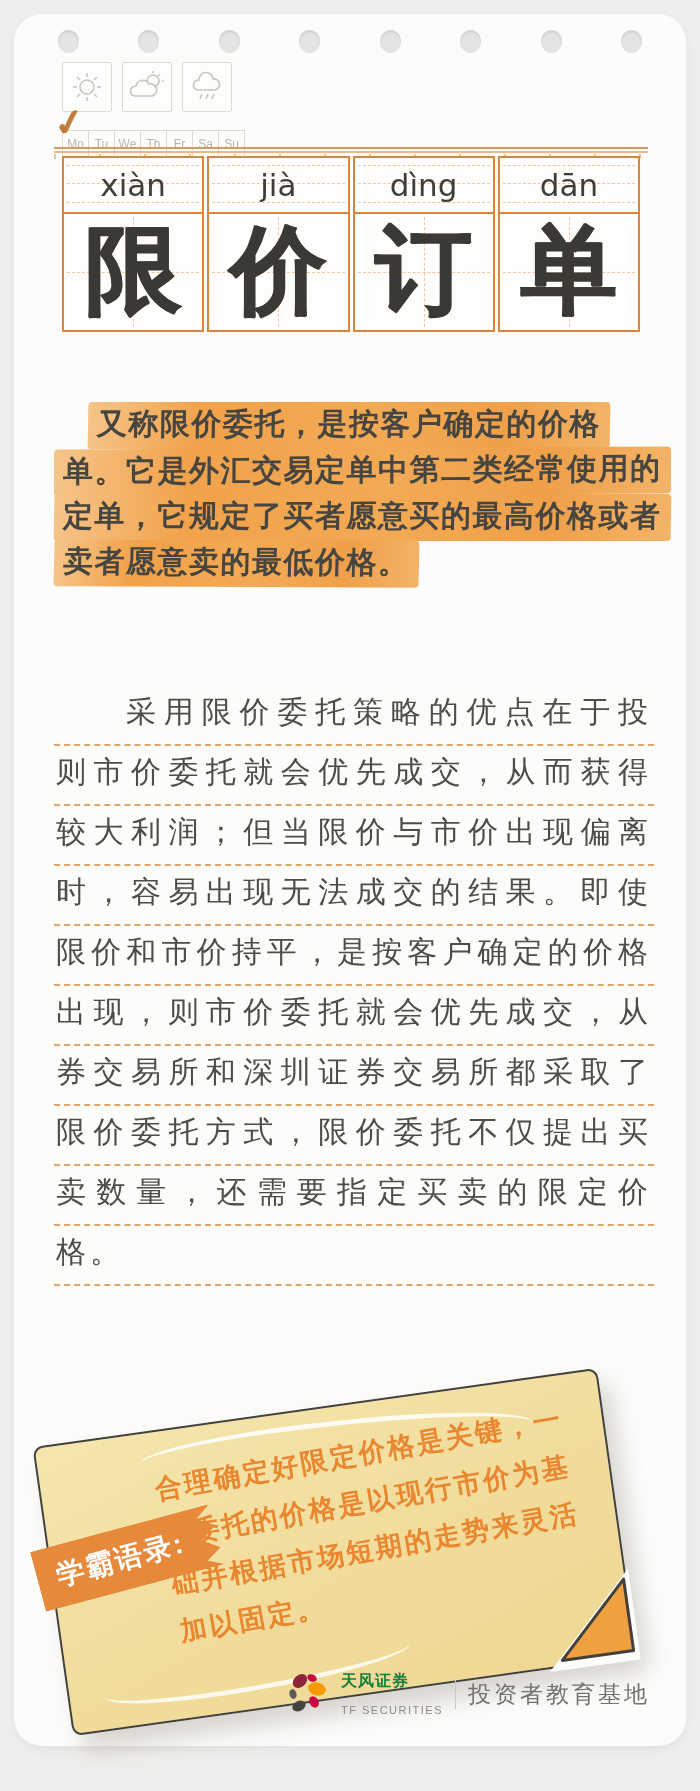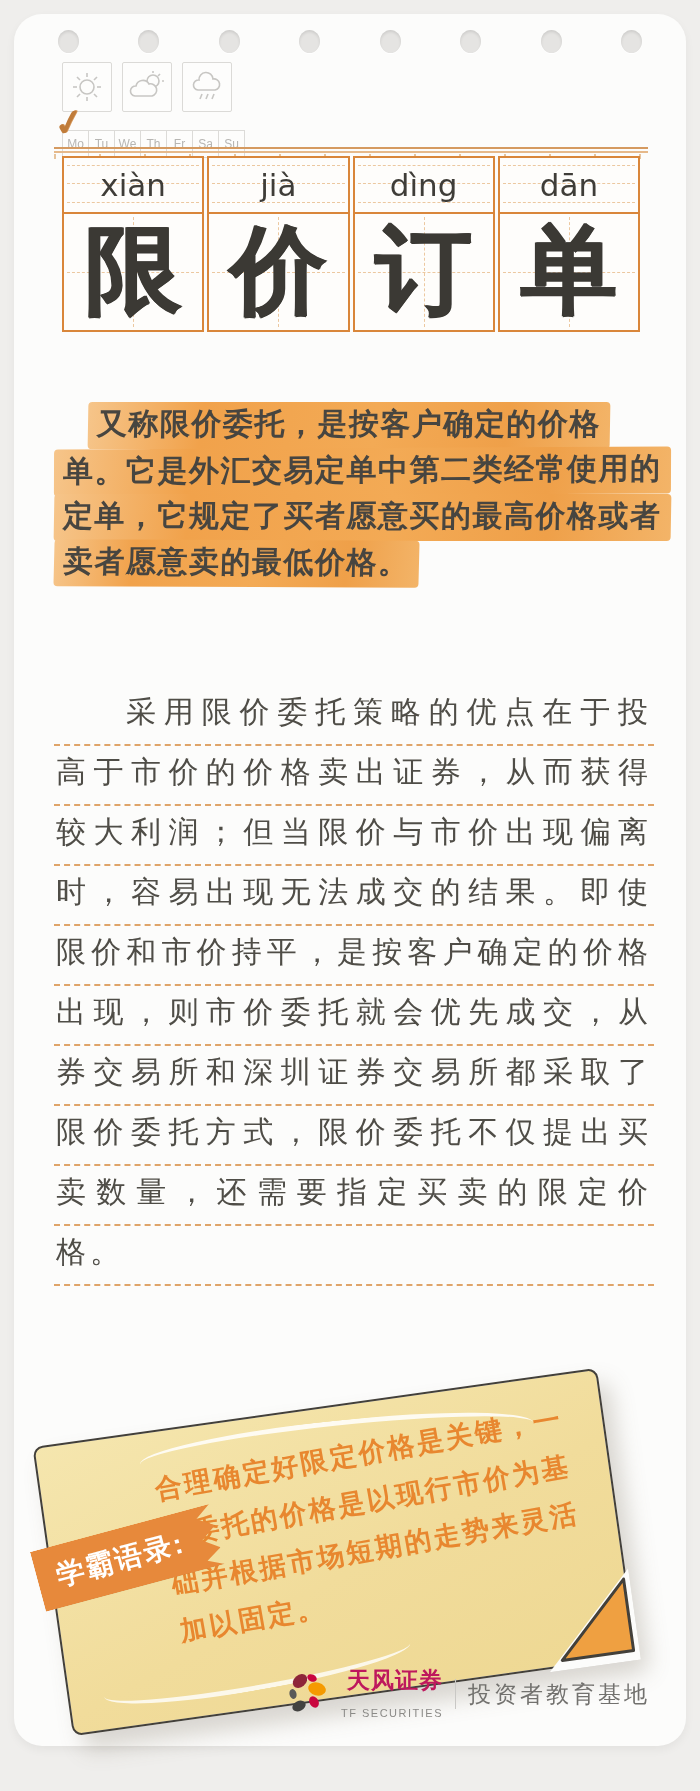--- a/index.html
+++ b/index.html
@@ -138,21 +138,21 @@
     transform:rotate(-7deg);
     clip-path:polygon(0 0,100% 0,calc(100% - 16px) 18%,100% 36%,calc(100% - 16px) 54%,100% 72%,calc(100% - 16px) 88%,100% 100%,0 100%);
     box-shadow:0 3px 4px rgba(0,0,0,.15);
   }
   
   .footer {
     position:absolute; right:36px; top:1652px; height:56px;
     display:flex; align-items:center; gap:12px;
   }
   .brand-col { display:flex; flex-direction:column; line-height:1; }
-  .brand-cn { font-size:23px; font-weight:700; color:#be185d; letter-spacing:1px;text-align:right; }
+  .brand-cn { font-size:16px; font-weight:700; color:#15803d; letter-spacing:1px; }
   .brand-en { font-size:11px; color:#8b8a87; letter-spacing:1.5px; margin-top:16px; }
   .f-divider { width:1px; height:30px; background:#c9c8c5; }
   .f-label { font-size:23px; color:#72716e; letter-spacing:3px; }
 </style>
 </head>
 <body>
 
 <div id="card">
 
   <div class="holes">
@@ -270,21 +270,21 @@
 
   <div class="definition">
     <div class="hl-line indent"><span class="hl">又称限价委托，是按客户确定的价格</span></div>
     <div class="hl-line"><span class="hl">单。它是外汇交易定单中第二类经常使用的</span></div>
     <div class="hl-line"><span class="hl">定单，它规定了买者愿意买的最高价格或者</span></div>
     <div class="hl-line"><span class="hl">卖者愿意卖的最低价格。</span></div>
   </div>
 
   <div class="bodytext">
     <div class="b-line first">采用限价委托策略的优点在于投</div>
-    <div class="b-line">高于市价的价格卖出证券，从而获得</div>
+    <div class="b-line">则市价委托就会优先成交，从而获得</div>
     <div class="b-line">较大利润；但当限价与市价出现偏离</div>
     <div class="b-line">时，容易出现无法成交的结果。即使</div>
     <div class="b-line">限价和市价持平，是按客户确定的价格</div>
     <div class="b-line">出现，则市价委托就会优先成交，从</div>
     <div class="b-line">券交易所和深圳证券交易所都采取了</div>
     <div class="b-line">限价委托方式，限价委托不仅提出买</div>
     <div class="b-line">卖数量，还需要指定买卖的限定价</div>
     <div class="b-line last">格。</div>
   </div>
 

